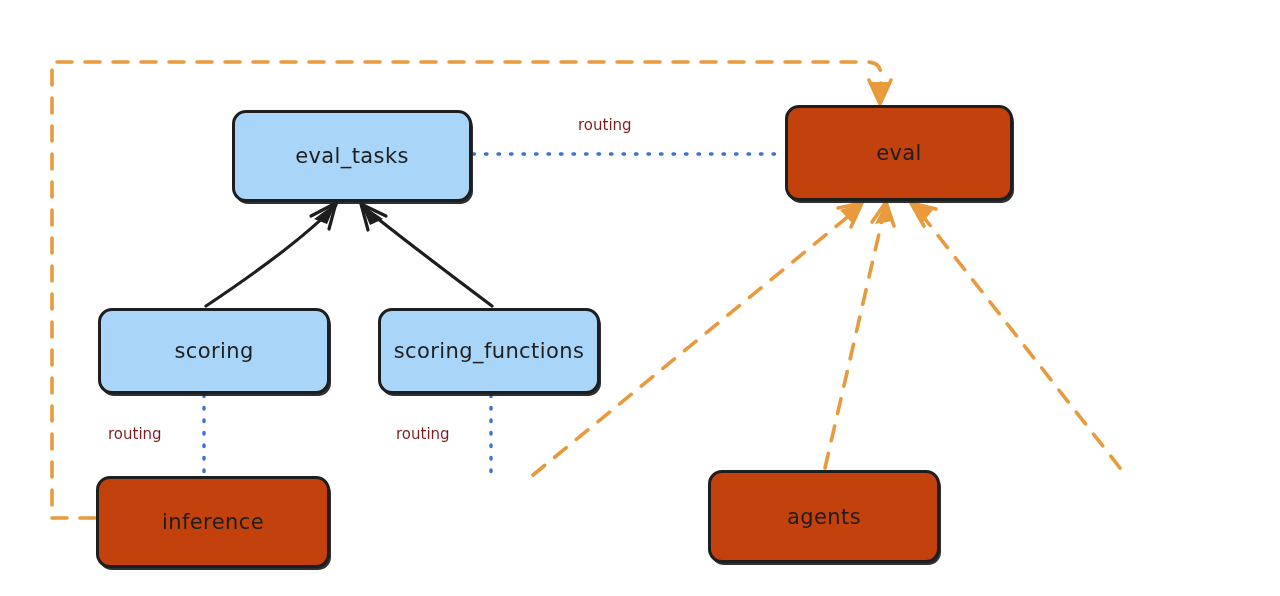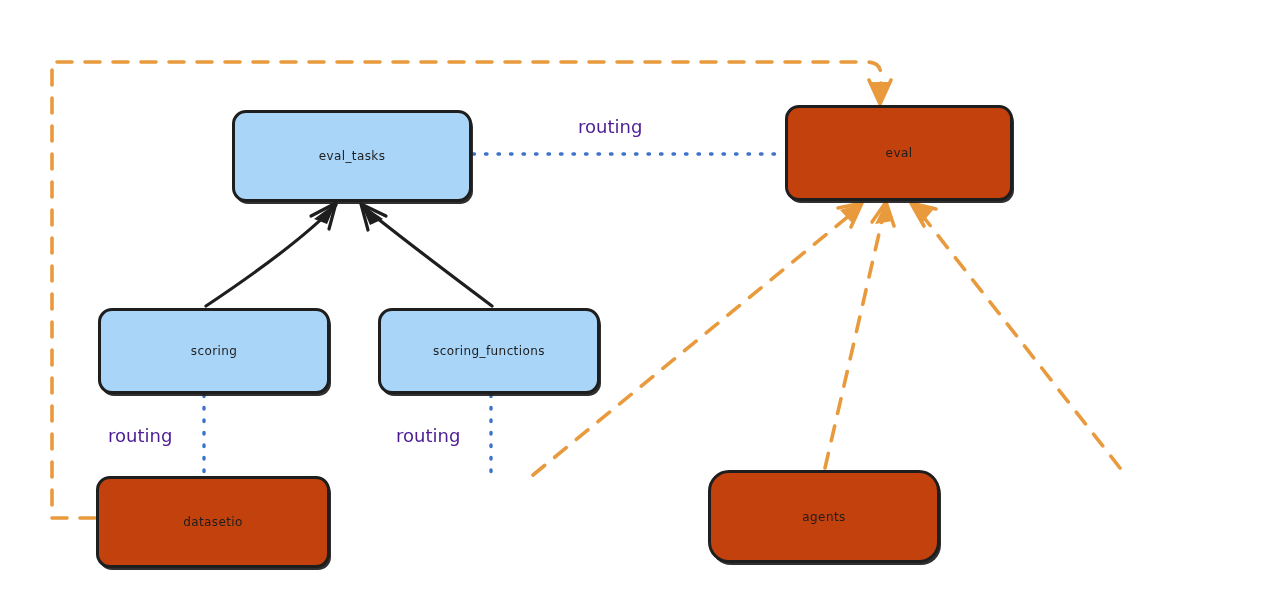--- a/index.html
+++ b/index.html
@@ -31,34 +31,34 @@
     box-sizing: border-box;
     border: 3px solid #1e1e1e;
     border-radius: 14px;
     display: flex;
     align-items: center;
     justify-content: center;
     box-shadow: 2px 3px 0 -1px rgba(30,30,30,0.92);
   }
   .node .node-label {
     font-family: "DejaVu Sans", sans-serif;
-    font-size: 12px;
+    font-size: 21px;
     letter-spacing: 0.4px;
     color: #1e1e1e;
     white-space: nowrap;
     user-select: none;
   }
   .node.blue  { background: #a8d5f8; }
   .node.green { background: #c2410c; }
 
   .edge-label {
     position: absolute;
     font-family: "DejaVu Sans", sans-serif;
-    font-size: 18px;
-    color: #4c1d95;
+    font-size: 15px;
+    color: #7f1d1d;
     white-space: nowrap;
     user-select: none;
   }
 </style>
 </head>
 <body>
 
 <div id="canvas">
 
   <svg id="edges" viewBox="0 0 1280 596" width="1280" height="596" xmlns="http://www.w3.org/2000/svg">
@@ -122,25 +122,25 @@
 
   <div class="node blue" style="left:98px; top:308px; width:232px; height:86px;">
     <span class="node-label">scoring</span>
   </div>
 
   <div class="node blue" style="left:378px; top:308px; width:222px; height:86px;">
     <span class="node-label">scoring_functions</span>
   </div>
 
   <div class="node green" style="left:96px; top:476px; width:234px; height:92px;">
-    <span class="node-label">datasetio</span>
+    <span class="node-label">inference</span>
   </div>
 
 
-  <div class="node green" style="left:708px; top:470px; width:232px; height:93px;border-radius:21px;">
+  <div class="node green" style="left:708px; top:470px; width:232px; height:93px;">
     <span class="node-label">agents</span>
   </div>
 
 
   <div class="edge-label" style="left:578px; top:116px;">routing</div>
 
   <div class="edge-label" style="left:108px; top:425px;">routing</div>
 
   <div class="edge-label" style="left:396px; top:425px;">routing</div>
 

